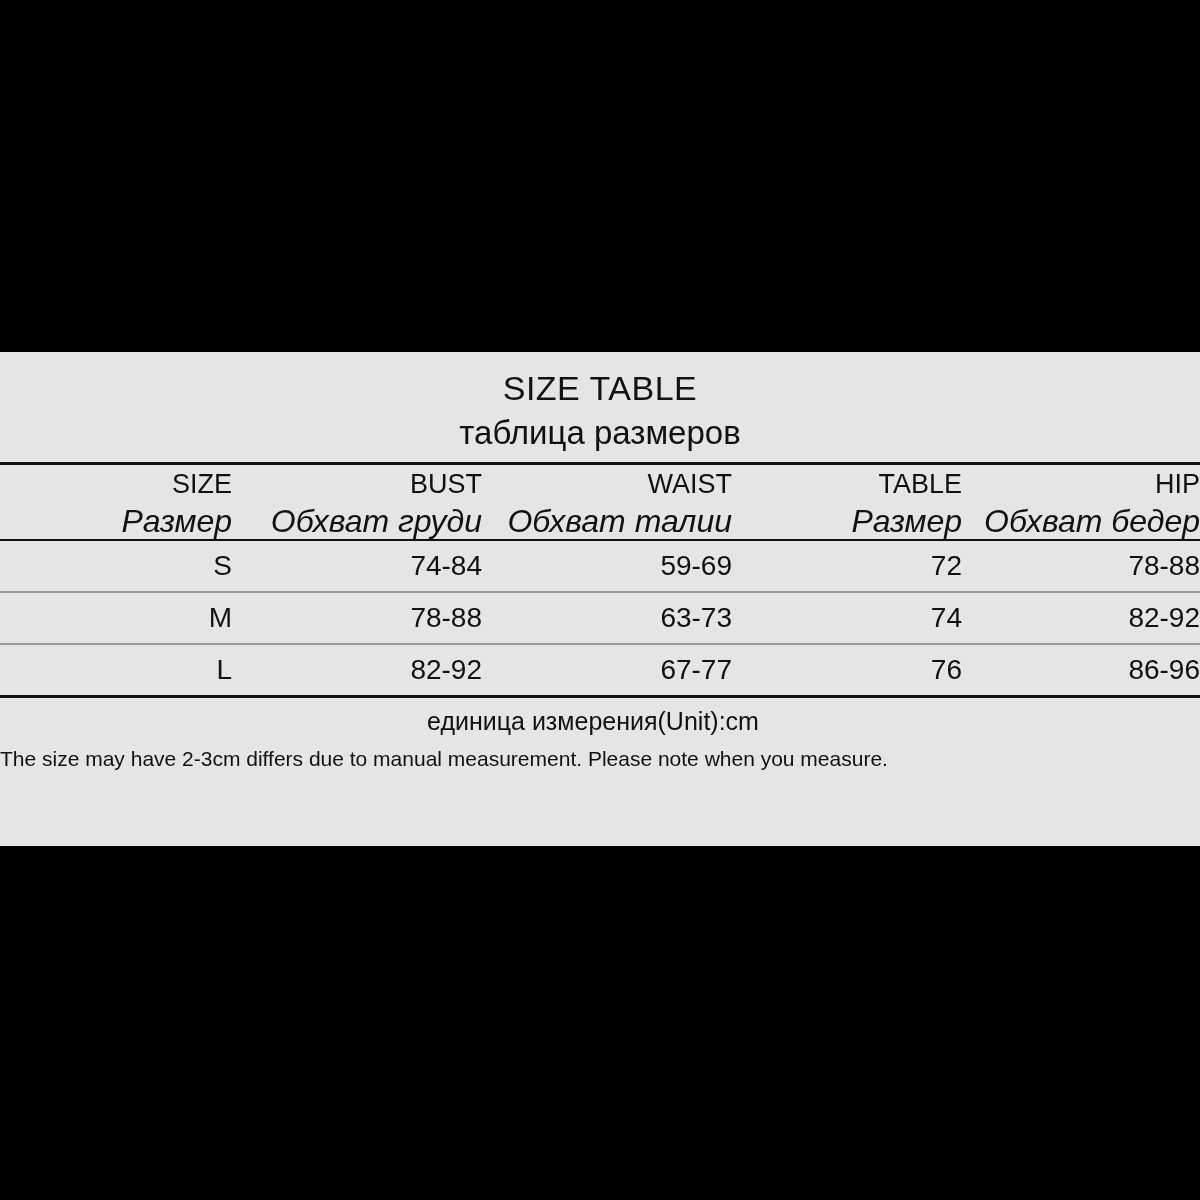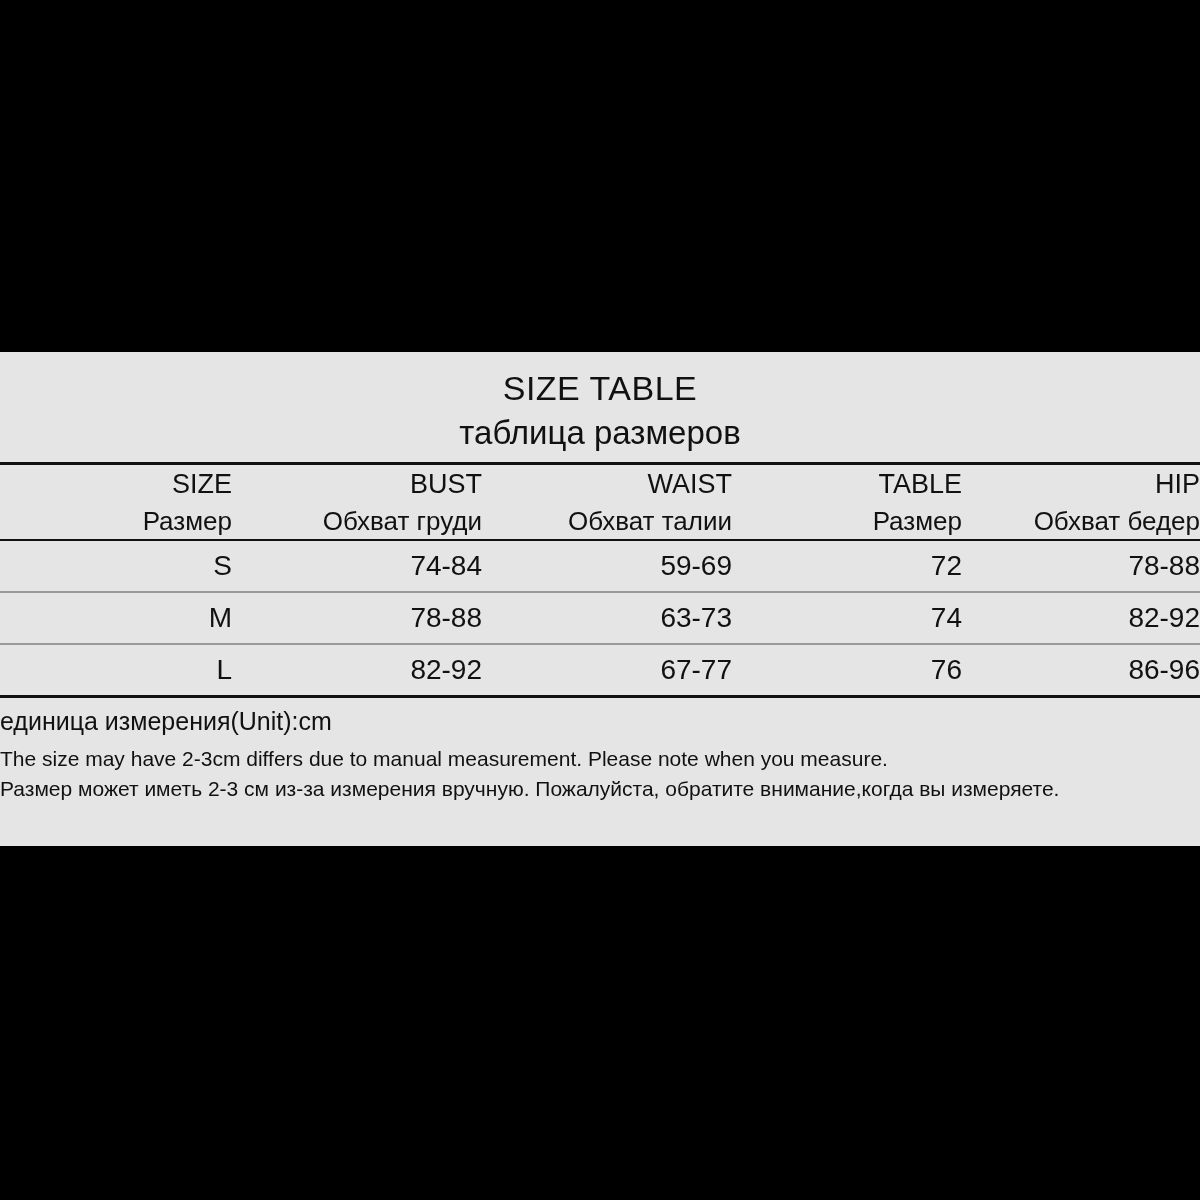--- a/index.html
+++ b/index.html
@@ -64,41 +64,42 @@
     border-bottom: 2px solid #111111;
     padding-top: 4px;
     padding-bottom: 4px;
   }
   .h-en {
     font-size: 27px;
     line-height: 38px;
     display: block;
   }
   .h-ru {
-    font-size: 26px;
+    font-size: 32px;
     line-height: 36px;
     display: block;
+    font-style: italic;
   }
   .data-row td {
     font-size: 28px;
     line-height: 50px;
     height: 50px;
     border-bottom: 2px solid #9a9a9a;
   }
   .data-row.last td {
     border-bottom: 3px solid #111111;
   }
   col.c-size { width: 232px; }
   col.c-bust { width: 250px; }
   col.c-waist { width: 250px; }
   col.c-length { width: 230px; }
   col.c-hip { width: 238px; }
 
   .unit-line {
-    text-align: left;
+    text-align: center;
     font-size: 25px;
     color: #111111;
     padding: 6px 14px 0 0;
     line-height: 34px;
   }
   .note {
     text-align: left;
     color: #111111;
     line-height: 30px;
   }
@@ -175,16 +176,15 @@
           <td>67-77</td>
           <td>76</td>
           <td>86-96</td>
         </tr>
       </tbody>
     </table>
 
     <div class="unit-line">единица измерения(Unit):cm</div>
 
     <div class="note note-en">The size may have 2-3cm differs due to manual measurement. Please note when you measure.</div>
-    <div class="note note-ru">Размер может иметь 2-3 см из-за измерения вручную. Пожалуйста, обратите внимание,когда вы измеряете.</div>
 
   </div>
 </div>
 
 </body></html>

